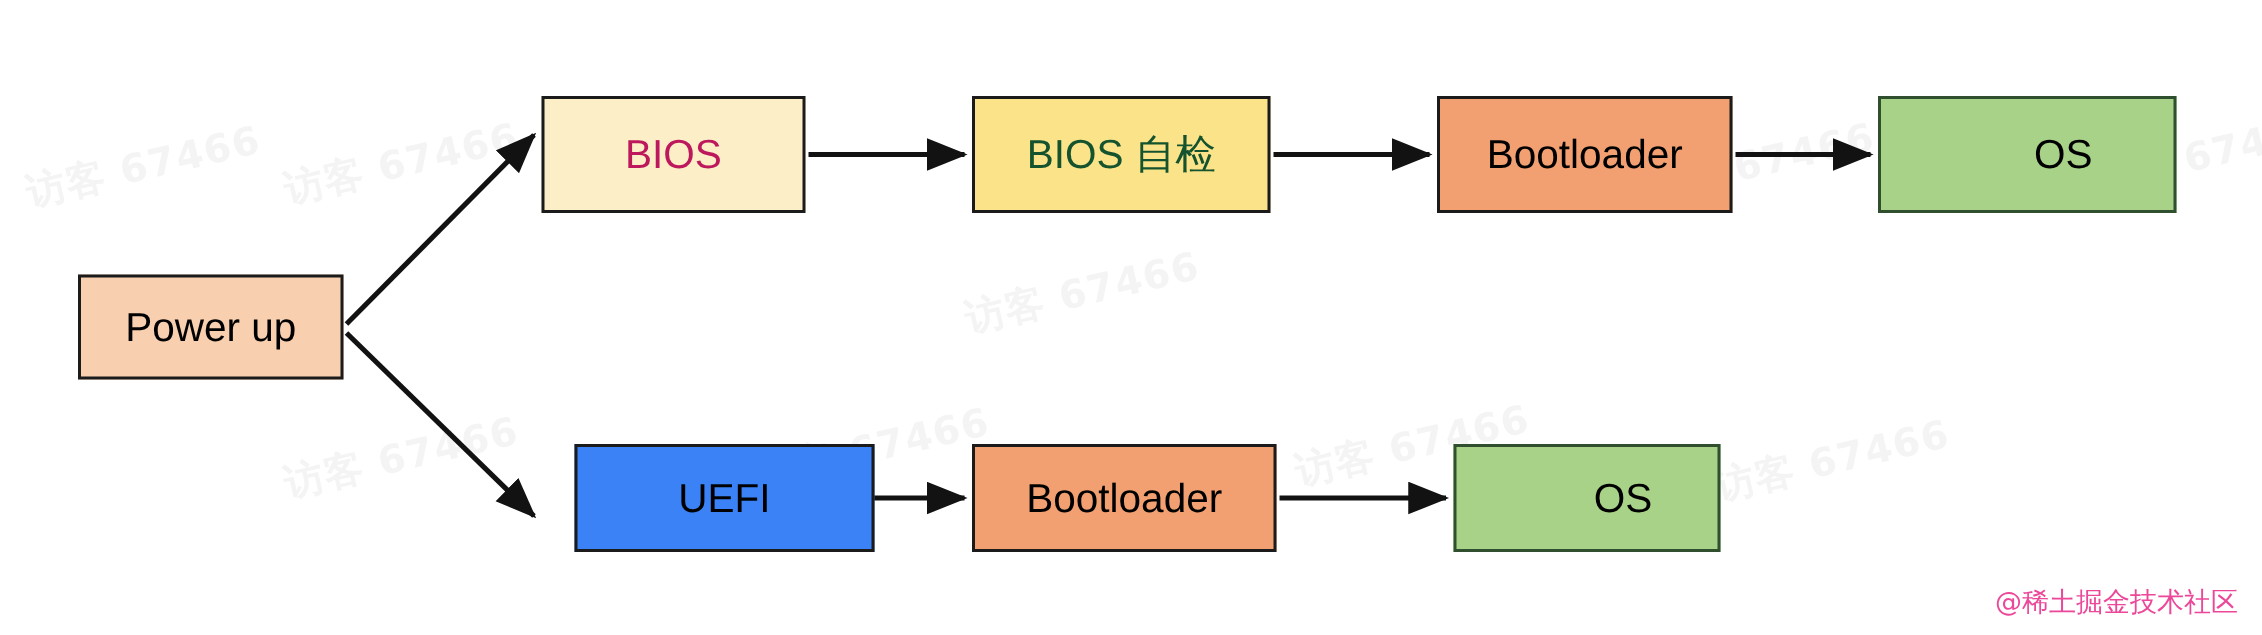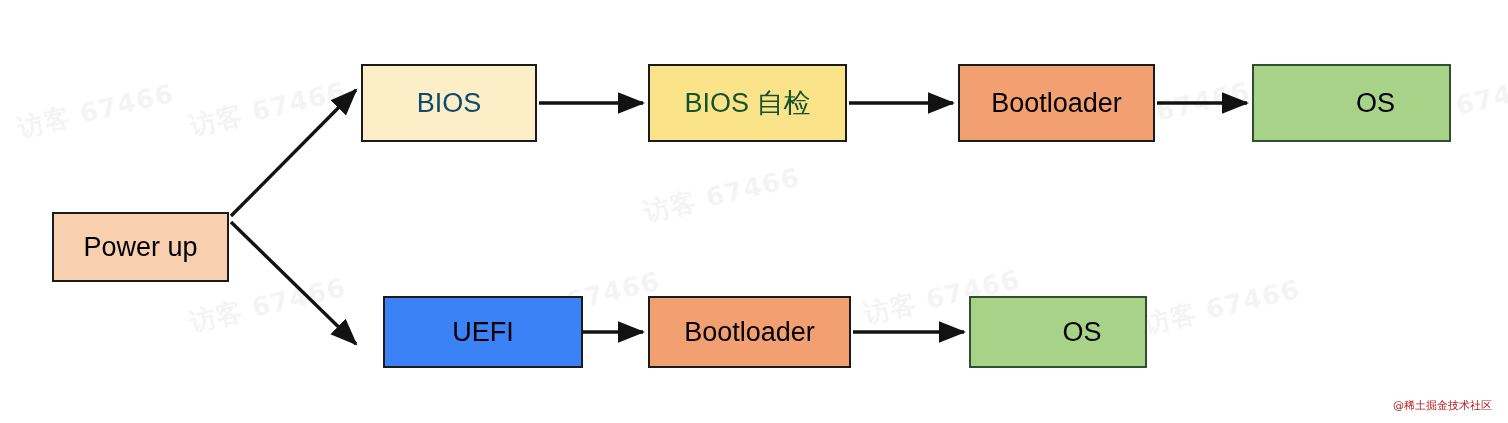--- a/index.html
+++ b/index.html
@@ -55,22 +55,22 @@
     width: 1508px;
     height: 423px;
     z-index: 2;
     overflow: visible;
   }
   .credit {
     position: absolute;
     right: 16px;
     bottom: 10px;
     font-family: "DejaVu Sans", sans-serif;
-    font-size: 11px;
-    color: #b91c1c;
+    font-size: 18px;
+    color: #ec4899;
     z-index: 4;
     white-space: nowrap;
   }
 </style>
 </head>
 <body>
 
 <div id="canvas">
 
   <div class="wm-layer">
@@ -96,24 +96,24 @@
         <line x1="231" y1="222" x2="356" y2="344" stroke="#121212" stroke-width="3.4" marker-end="url(#arrowhead)"></line>
         <line x1="539" y1="103" x2="643" y2="103" stroke="#121212" stroke-width="3.4" marker-end="url(#arrowhead)"></line>
         <line x1="849" y1="103" x2="953" y2="103" stroke="#121212" stroke-width="3.4" marker-end="url(#arrowhead)"></line>
         <line x1="1157" y1="103" x2="1247" y2="103" stroke="#121212" stroke-width="3.4" marker-end="url(#arrowhead)"></line>
         <line x1="540" y1="332" x2="643" y2="332" stroke="#121212" stroke-width="3.4" marker-end="url(#arrowhead)"></line>
         <line x1="853" y1="332" x2="964" y2="332" stroke="#121212" stroke-width="3.4" marker-end="url(#arrowhead)"></line>
       </g>
   </svg>
 
   <div id="node-layer">
-      <div class="node" style="left: 52px; top: 183px; width: 177px; height: 70px; background: rgb(248, 207, 175); border-color: rgb(27, 27, 27); color: rgb(0, 0, 0); margin-top: 29px;">
+      <div class="node" style="left: 52px; top: 183px; width: 177px; height: 70px; background: rgb(248, 207, 175); border-color: rgb(27, 27, 27); color: rgb(0, 0, 0);">
         <span>Power up</span>
       </div>
-      <div class="node" style="left: 361px; top: 64px; width: 176px; height: 78px; background: rgb(252, 239, 199); border-color: rgb(27, 27, 27); color: #0c4a6e;">
+      <div class="node" style="left: 361px; top: 64px; width: 176px; height: 78px; background: rgb(252, 239, 199); border-color: rgb(27, 27, 27); color: #be185d;">
         <span>BIOS</span>
       </div>
       <div class="node" style="left: 648px; top: 64px; width: 199px; height: 78px; background: rgb(251, 227, 138); border-color: rgb(27, 27, 27); color: #14532d;">
         <span>BIOS 自检</span>
       </div>
       <div class="node" style="left: 958px; top: 64px; width: 197px; height: 78px; background: rgb(242, 160, 114); border-color: rgb(27, 27, 27); color: rgb(0, 0, 0);">
         <span>Bootloader</span>
       </div>
       <div class="node green" style="left: 1252px; top: 64px; width: 199px; height: 78px; background: rgb(168, 210, 135); border-color: rgb(47, 79, 47); color: rgb(0, 0, 0);">
         <span>OS</span>

